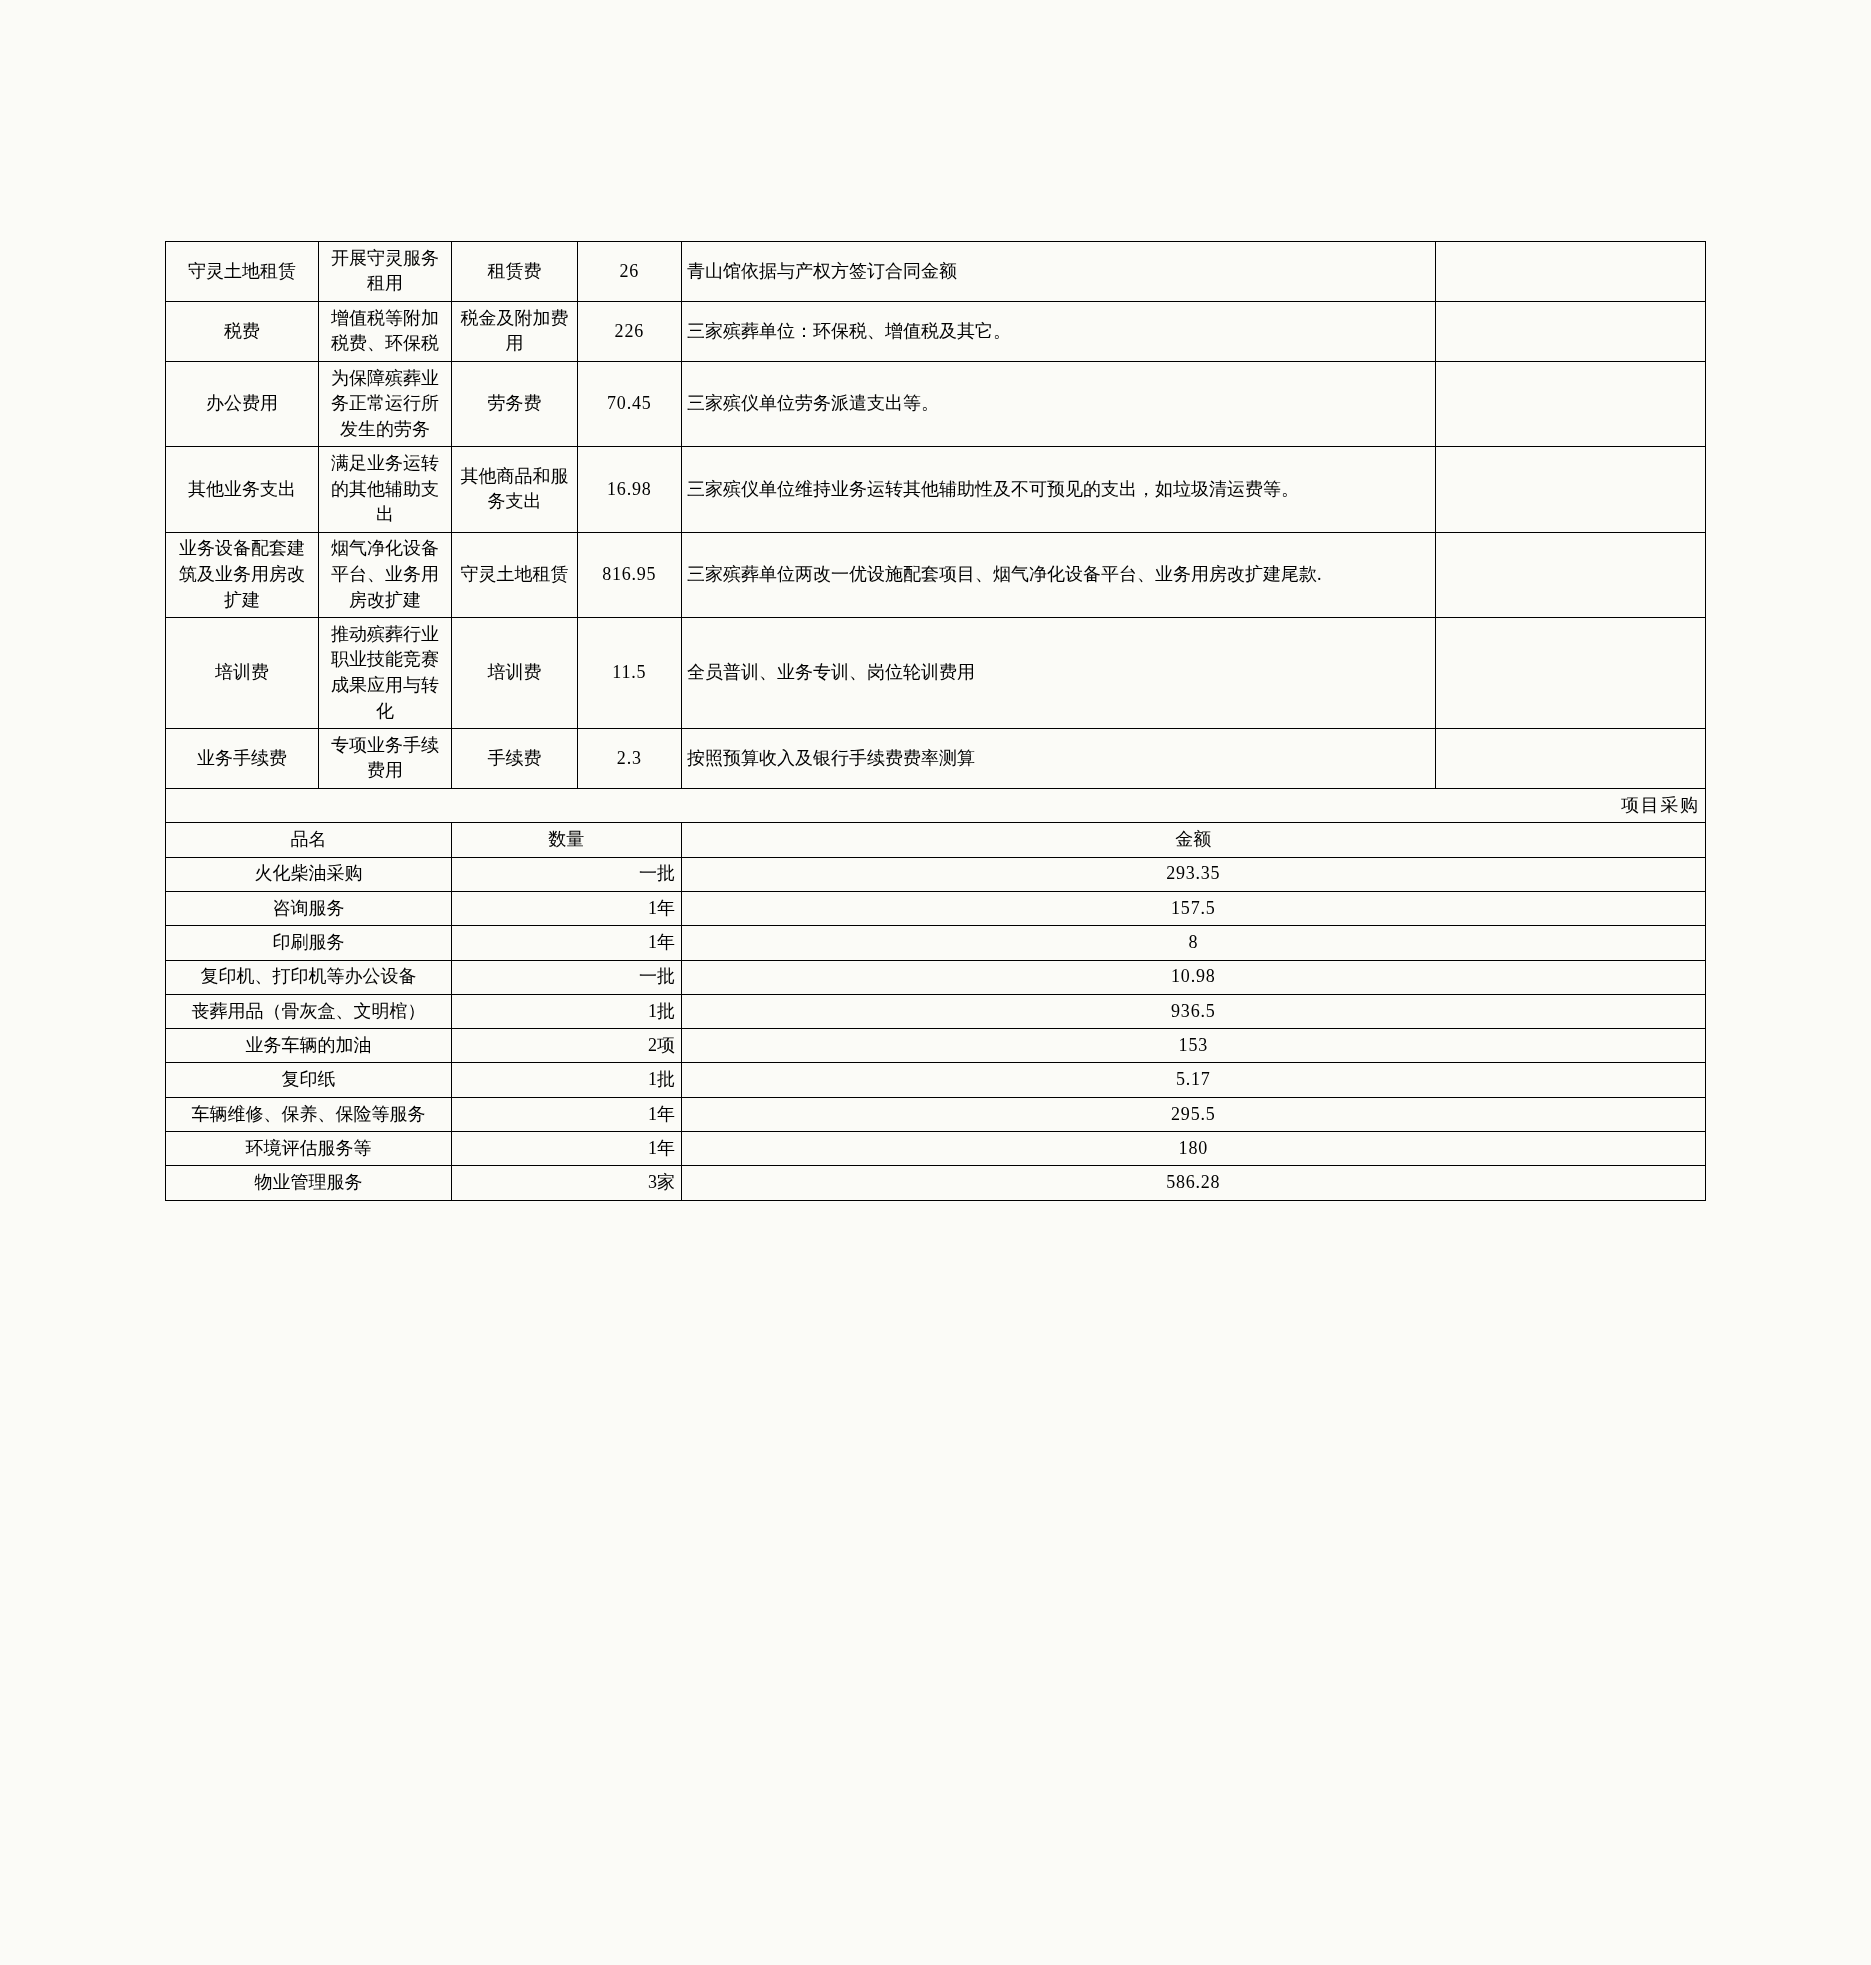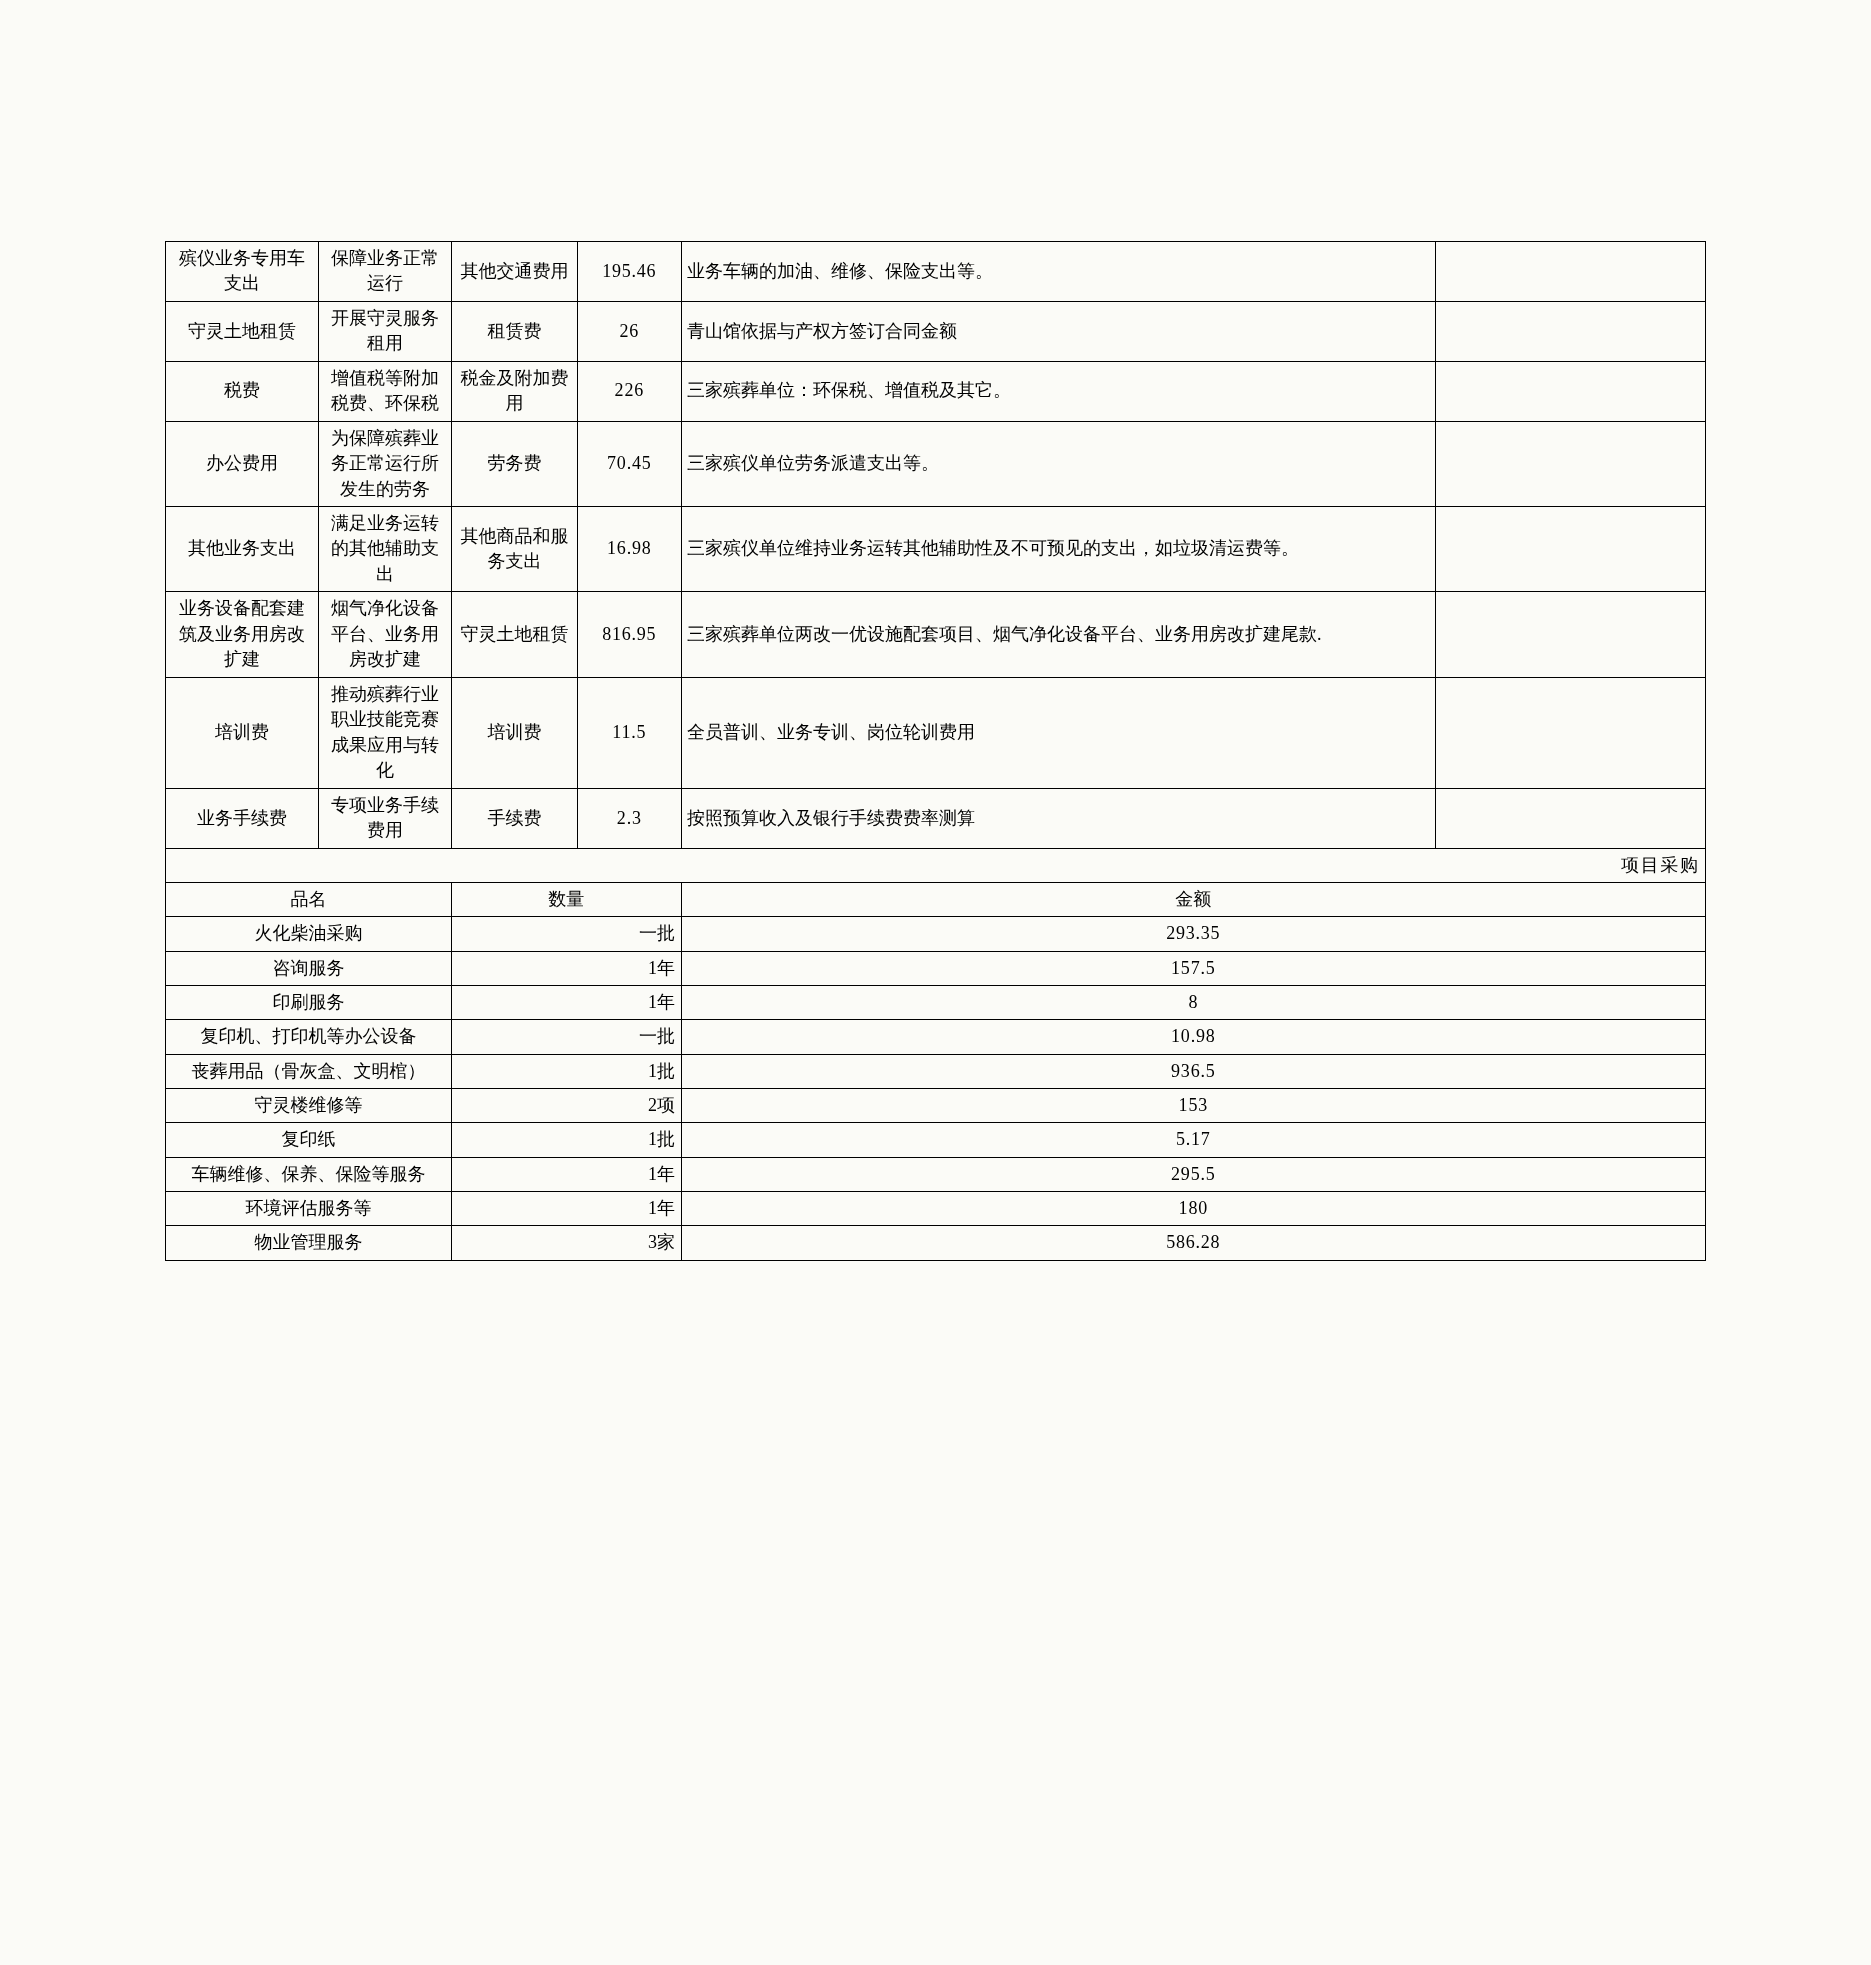--- a/index.html
+++ b/index.html
@@ -88,28 +88,20 @@
           <col class="c1">
             <col class="c2">
             <col class="c3">
           <col class="c4">
             <col class="c5">
             <col class="c6">
         </colgroup>
         <tbody>
 
           <tr>
-            <td class="ctr">殡仪业务专用车支出</td>
-            <td class="ctr">保障业务正常运行</td>
-            <td class="ctr">其他交通费用</td>
-            <td class="num">195.46</td>
-            <td class="lft">业务车辆的加油、维修、保险支出等。</td>
-            <td class="empty"></td>
-          </tr>
-          <tr>
             <td class="ctr">守灵土地租赁</td>
             <td class="ctr">开展守灵服务租用</td>
             <td class="ctr">租赁费</td>
             <td class="num">26</td>
             <td class="lft">青山馆依据与产权方签订合同金额</td>
             <td class="empty"></td>
           </tr>
           <tr>
             <td class="ctr">税费</td>
             <td class="ctr">增值税等附加税费、环保税</td>
@@ -188,21 +180,21 @@
             <td class="proc-name" colspan="2">复印机、打印机等办公设备</td>
             <td class="proc-qty" colspan="2">一批</td>
             <td class="proc-amt" colspan="2">10.98</td>
           </tr>
           <tr>
             <td class="proc-name" colspan="2">丧葬用品（骨灰盒、文明棺）</td>
             <td class="proc-qty" colspan="2">1批</td>
             <td class="proc-amt" colspan="2">936.5</td>
           </tr>
           <tr>
-            <td class="proc-name" colspan="2">守灵楼维修等</td>
+            <td class="proc-name" colspan="2">业务车辆的加油</td>
             <td class="proc-qty" colspan="2">2项</td>
             <td class="proc-amt" colspan="2">153</td>
           </tr>
           <tr>
             <td class="proc-name" colspan="2">复印纸</td>
             <td class="proc-qty" colspan="2">1批</td>
             <td class="proc-amt" colspan="2">5.17</td>
           </tr>
           <tr>
             <td class="proc-name" colspan="2">车辆维修、保养、保险等服务</td>

